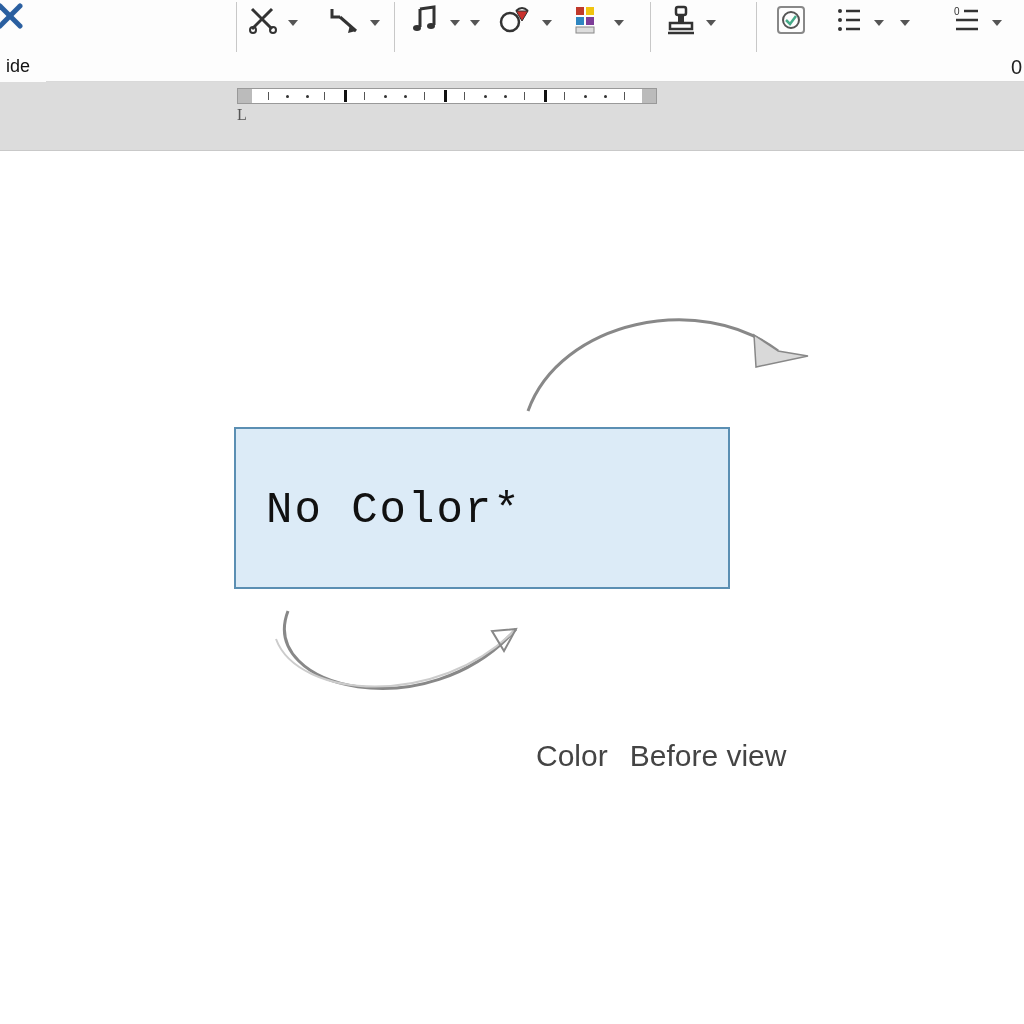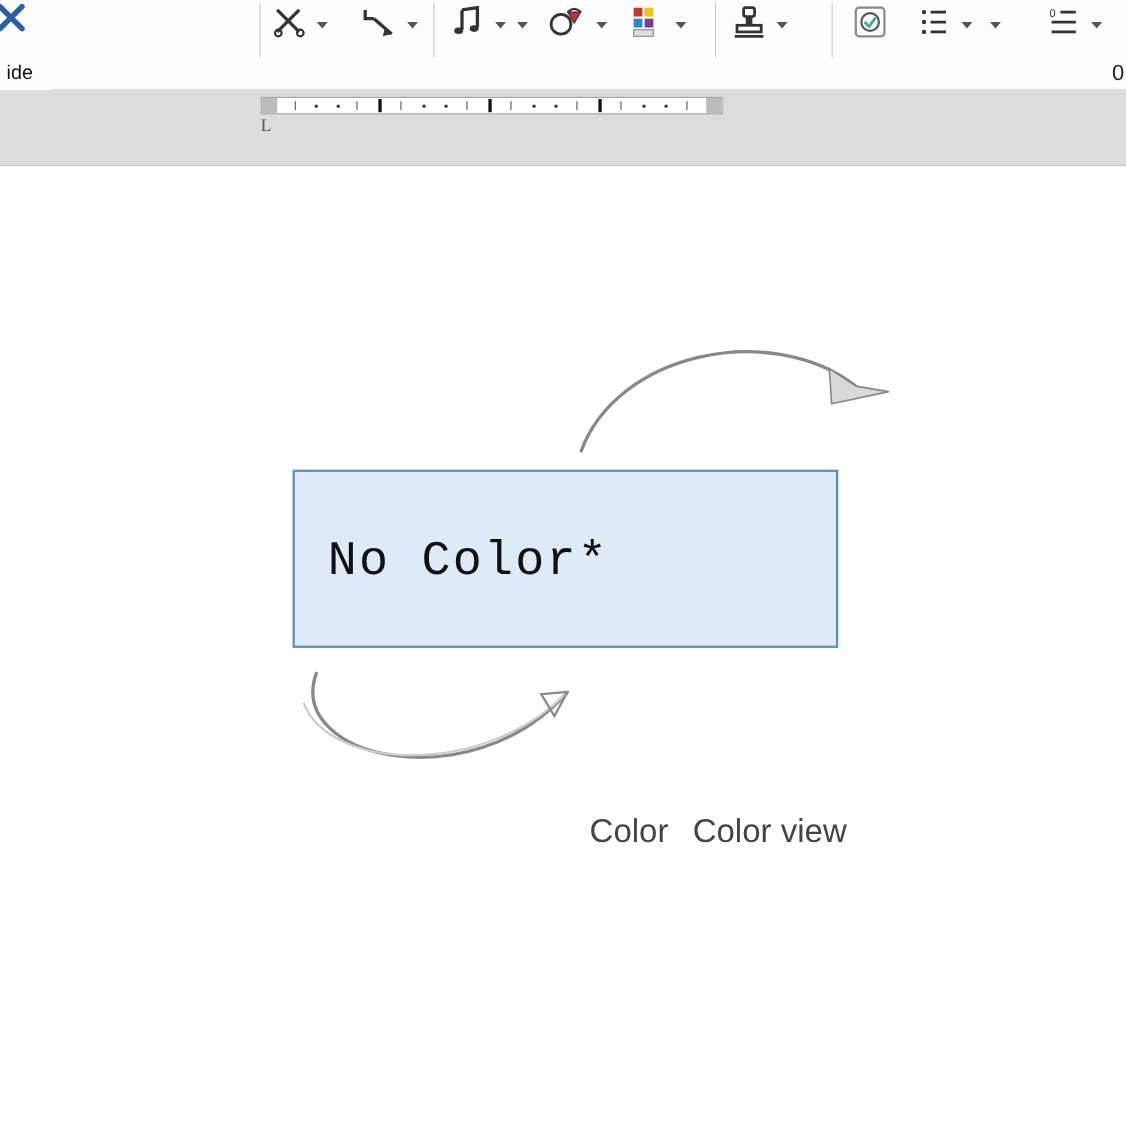--- a/index.html
+++ b/index.html
@@ -71,21 +71,20 @@
     position: absolute; left: 0; top: 150px; width: 1024px; height: 874px;
     background: #fff; border-top: 1px solid #c9c9c9;
   }
 
   .textbox {
     position: absolute; left: 234px; top: 276px; width: 496px; height: 162px;
     background: #dcebf7;
     border: 2px solid #5b8fb3;
     display: flex; align-items: center;
     padding-left: 30px;
-    margin-left: 32px;
   }
   .textbox .txt {
     font-family: "Courier New", monospace;
     font-size: 52px; color: #111;
     letter-spacing: 2px;
   }
   .textbox .txt .no { font-size: 44px; }
 
   .arrow-top {
     position: absolute; left: 520px; top: 150px; width: 300px; height: 130px;
@@ -257,16 +256,16 @@
     </span>
   </div>
 
   <svg class="arrow-bottom">
     <path d="M20 12 C -10 90, 160 130, 248 30" fill="none" stroke="#888" stroke-width="3"></path>
     <path d="M8 40 C 30 100, 170 110, 248 30" fill="none" stroke="#ccc" stroke-width="2"></path>
     <polygon points="248,30 224,32 236,52" fill="none" stroke="#888" stroke-width="2"></polygon>
   </svg>
 
   <div class="caption">
-    <span>Color</span><span class="gap"></span><span>Color view</span>
+    <span>Color</span><span class="gap"></span><span>Before view</span>
   </div>
 
 </div>
 
 </body></html>

